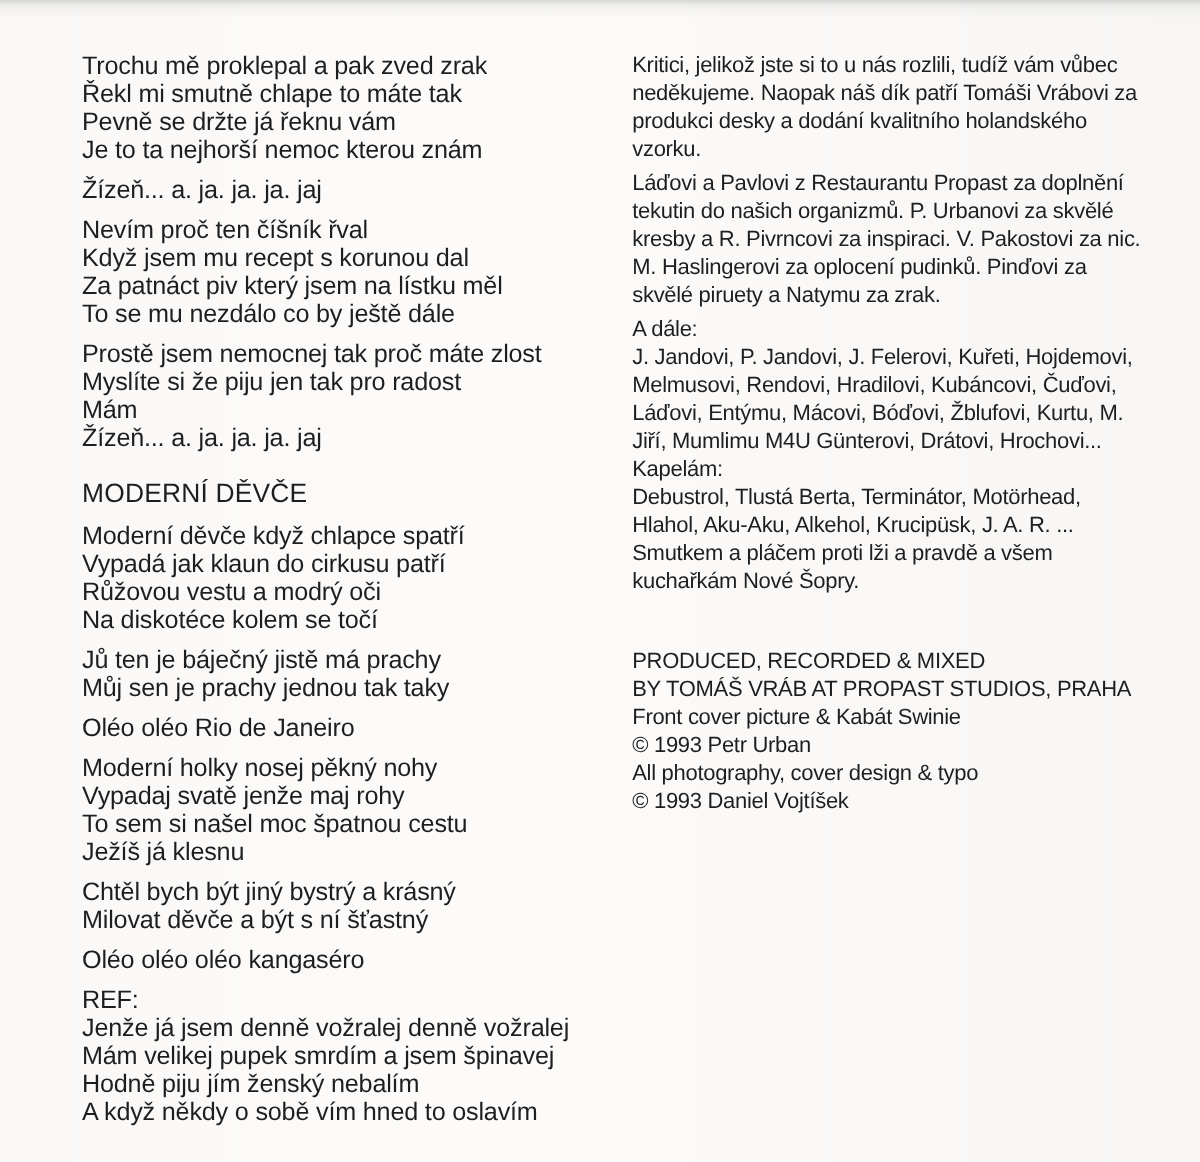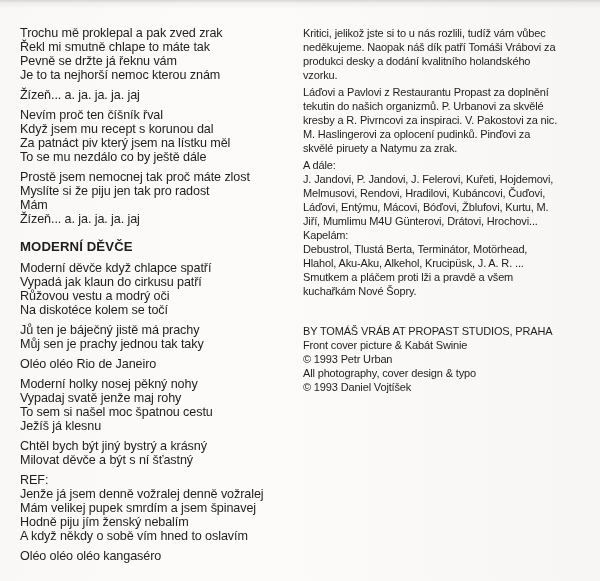--- a/index.html
+++ b/index.html
@@ -26,21 +26,21 @@
   }
   .cols {
     display: flex;
     padding-top: 26px;
     box-sizing: border-box;
   }
   .col {
     box-sizing: border-box;
   }
   .col-left {
-    margin-left: 20px;
+    margin-left: 41px;
     width: 283px;
     font-size: 12.6px;
     line-height: 14px;
     letter-spacing: -0.1px;
   }
   .col-right {
     width: 292px;
     font-size: 11px;
     line-height: 14px;
     letter-spacing: -0.15px;
@@ -49,21 +49,21 @@
     display: block;
     white-space: nowrap;
   }
   .block {
     margin: 0;
   }
   .col-left .stanza {
     margin-bottom: 6px;
   }
   .heading {
-    font-weight: 700;
+    font-weight: 400;
     font-size: 13.2px;
     letter-spacing: 0.1px;
     margin: 14px 0 7px 0;
   }
   .col-right .para {
     margin-bottom: 3px;
   }
   .col-right .credits {
     margin-top: 26px;
   }
@@ -115,28 +115,28 @@
           <span class="line">Moderní holky nosej pěkný nohy</span>
           <span class="line">Vypadaj svatě jenže maj rohy</span>
           <span class="line">To sem si našel moc špatnou cestu</span>
           <span class="line">Ježíš já klesnu</span>
         </div>
         <div class="block stanza">
           <span class="line">Chtěl bych být jiný bystrý a krásný</span>
           <span class="line">Milovat děvče a být s ní šťastný</span>
         </div>
         <div class="block stanza">
+          <span class="line">Oléo oléo oléo kangaséro</span>
+        </div>
+        <div class="block stanza">
           <span class="line">REF:</span>
           <span class="line">Jenže já jsem denně vožralej denně vožralej</span>
           <span class="line">Mám velikej pupek smrdím a jsem špinavej</span>
           <span class="line">Hodně piju jím ženský nebalím</span>
           <span class="line">A když někdy o sobě vím hned to oslavím</span>
-        </div>
-        <div class="block stanza">
-          <span class="line">Oléo oléo oléo kangaséro</span>
         </div>
       </div>
     <div class="col col-right">
         <div class="block para">
           <span class="line">Kritici, jelikož jste si to u nás rozlili, tudíž vám vůbec</span>
           <span class="line">neděkujeme. Naopak náš dík patří Tomáši Vrábovi za</span>
           <span class="line">produkci desky a dodání kvalitního holandského</span>
           <span class="line">vzorku.</span>
         </div>
         <div class="block para">
@@ -152,20 +152,21 @@
           <span class="line">Melmusovi, Rendovi, Hradilovi, Kubáncovi, Čuďovi,</span>
           <span class="line">Láďovi, Entýmu, Mácovi, Bóďovi, Žblufovi, Kurtu, M.</span>
           <span class="line">Jiří, Mumlimu M4U Günterovi, Drátovi, Hrochovi...</span>
           <span class="line">Kapelám:</span>
           <span class="line">Debustrol, Tlustá Berta, Terminátor, Motörhead,</span>
           <span class="line">Hlahol, Aku-Aku, Alkehol, Krucipüsk, J. A. R. ...</span>
           <span class="line">Smutkem a pláčem proti lži a pravdě a všem</span>
           <span class="line">kuchařkám Nové Šopry.</span>
         </div>
         <div class="block credits">
+          <span class="line">PRODUCED, RECORDED &amp; MIXED</span>
           <span class="line">BY TOMÁŠ VRÁB AT PROPAST STUDIOS, PRAHA</span>
           <span class="line">Front cover picture &amp; Kabát Swinie</span>
           <span class="line">© 1993 Petr Urban</span>
           <span class="line">All photography, cover design &amp; typo</span>
           <span class="line">© 1993 Daniel Vojtíšek</span>
         </div>
       </div>
   </div>
 </div>
 

